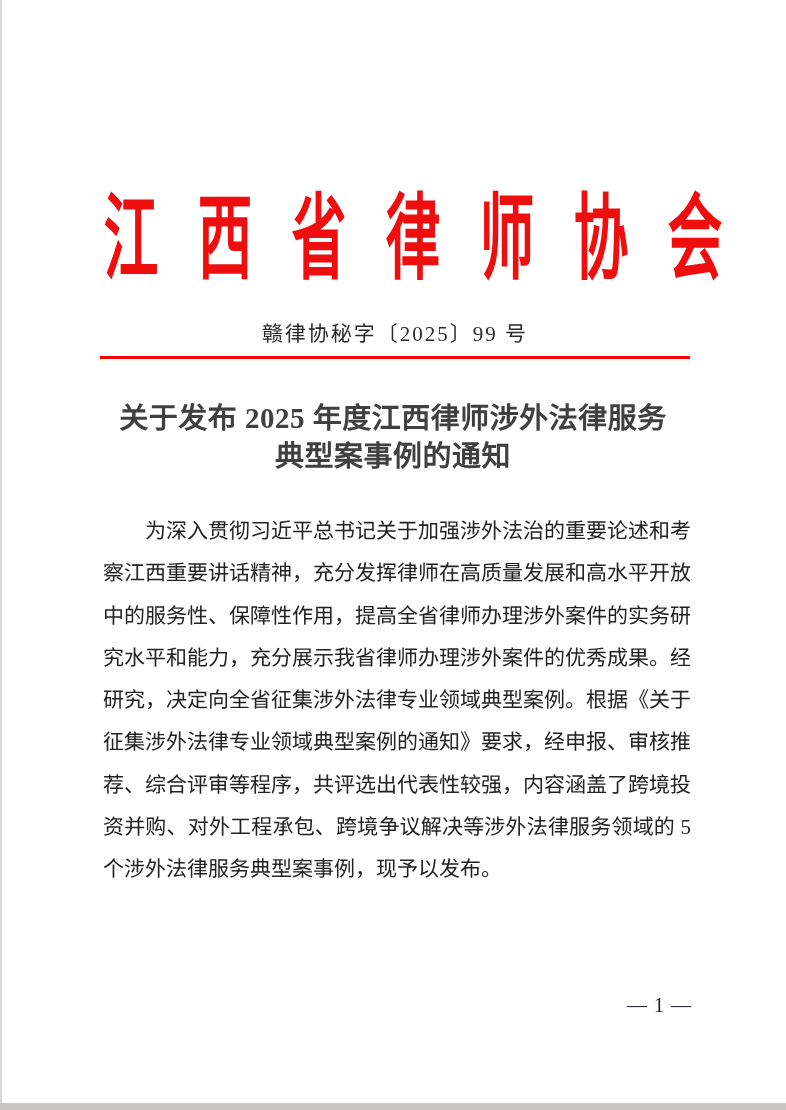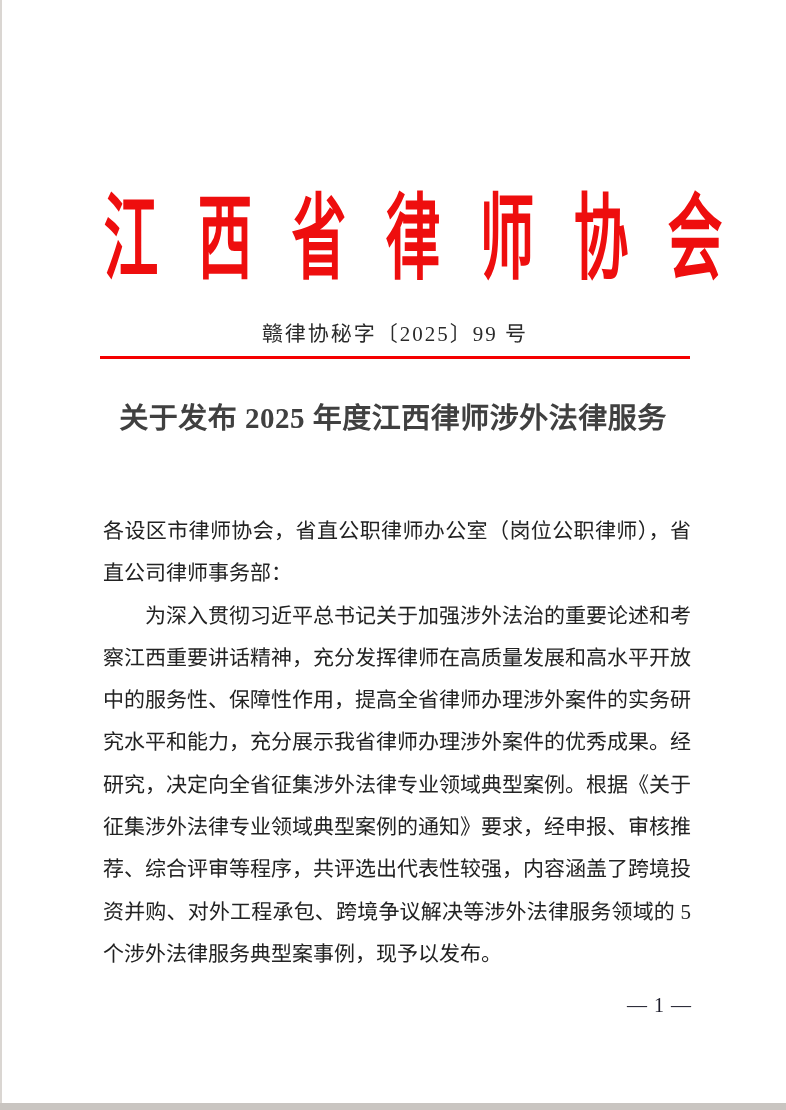--- a/index.html
+++ b/index.html
@@ -126,23 +126,23 @@
       <span class="org-char">协</span>
       <span class="org-char">会</span>
     </h1>
 
   <div class="doc-number">赣律协秘字〔2025〕99 号</div>
 
   <div class="red-rule"></div>
 
   <h2 class="notice-title">
     <div>关于发布 2025 年度江西律师涉外法律服务</div>
+    <div>典型案事例的通知</div>
   </h2>
 
   <div class="body-text">
-    <p class="salutation">各设区市律师协会，省直公职律师办公室（岗位公职律师），省直公司律师事务部：</p>
     <p class="para">为深入贯彻习近平总书记关于加强涉外法治的重要论述和考察江西重要讲话精神，充分发挥律师在高质量发展和高水平开放中的服务性、保障性作用，提高全省律师办理涉外案件的实务研究水平和能力，充分展示我省律师办理涉外案件的优秀成果。经研究，决定向全省征集涉外法律专业领域典型案例。根据《关于征集涉外法律专业领域典型案例的通知》要求，经申报、审核推荐、综合评审等程序，共评选出代表性较强，内容涵盖了跨境投资并购、对外工程承包、跨境争议解决等涉外法律服务领域的 5 个涉外法律服务典型案事例，现予以发布。</p>
   </div>
 
   <div class="page-number">— 1 —</div>
 
   <div class="bottom-edge"></div>
 </div>
 
 </body></html>

